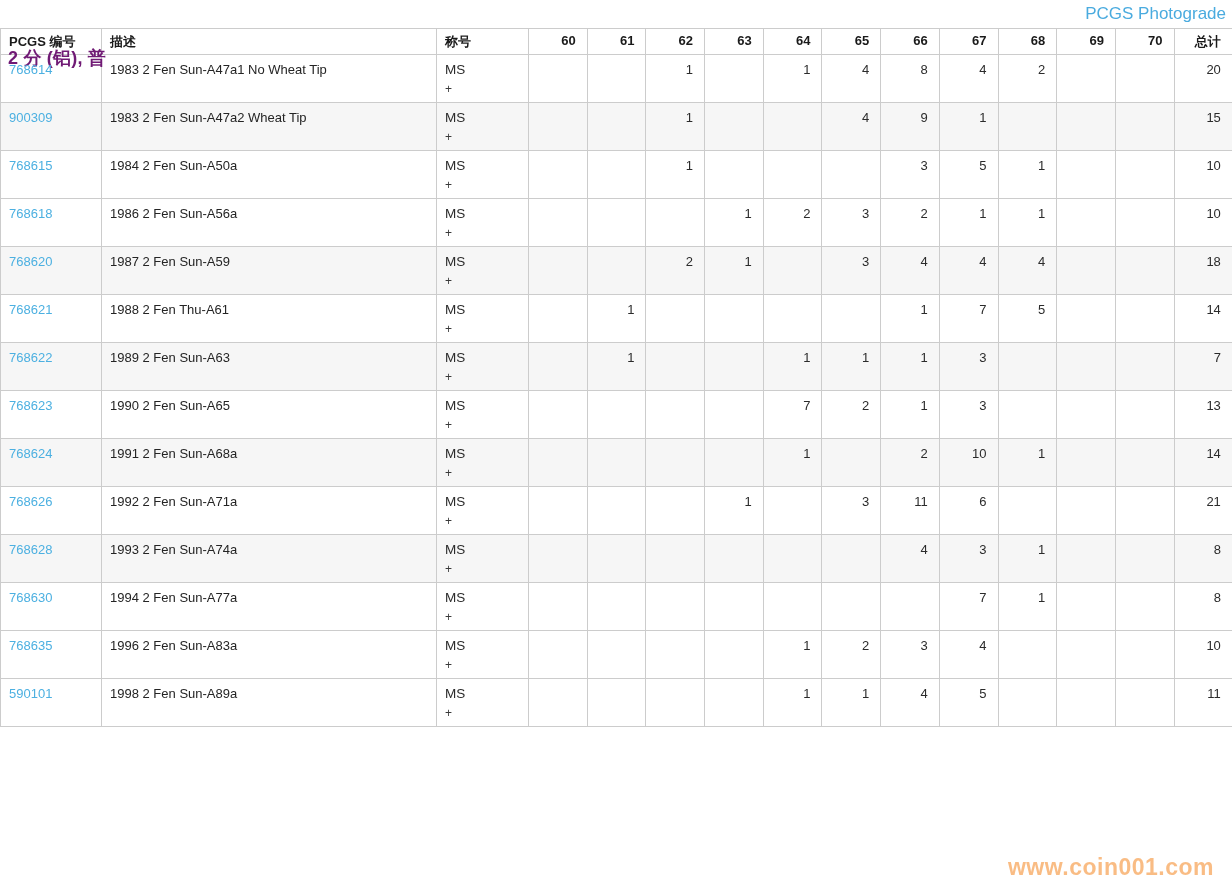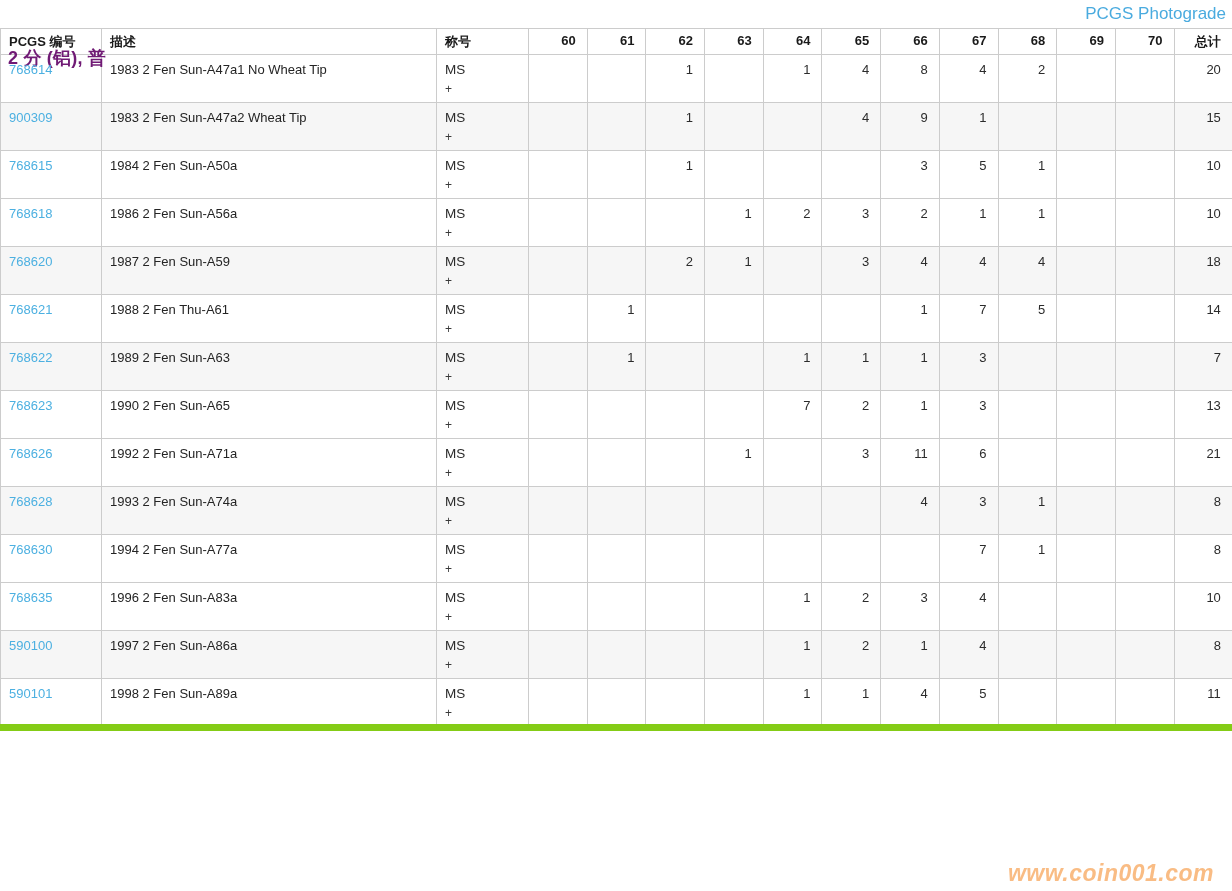--- a/index.html
+++ b/index.html
@@ -27,21 +27,21 @@
     font-size: 17px;
     color: #4aabdf;
     text-decoration: none;
     padding-top: 2px;
     cursor: pointer;
   }
   table.pop-table {
     width: 1232px;
     table-layout: fixed;
     border-collapse: collapse;
-    border-bottom: 7px solid #84cc16;
+    border-bottom: 1px solid #84cc16;
   }
   .pop-table th, .pop-table td {
     border: 1px solid #cccccc;
     font-size: 13px;
     vertical-align: top;
   }
   .pop-table thead th {
     height: 24px;
     font-weight: 700;
     color: #1a1a1a;
@@ -60,28 +60,27 @@
     color: #4cb0e1;
     text-decoration: none;
     cursor: pointer;
   }
   .designation-main { font-size: 13.5px; color: #2b2b2b; }
   .designation-plus { font-size: 12px; color: #3a3a3a; margin-top: 5px; }
   .desc-text { color: #242424; }
   .watermark {
     position: absolute;
     right: 18px;
-    bottom: 4px;
+    bottom: 10px;
     font-size: 23px;
     font-weight: 700;
     color: rgba(248, 176, 110, 0.85);
     letter-spacing: 0.5px;
     pointer-events: none;
     white-space: nowrap;
-    font-style: italic;
   }
 </style>
 </head>
 <body>
 
 <div class="topbar">
   <div class="page-title">2 分 (铝), 普</div>
   <a class="photograde-link">PCGS Photograde</a>
 </div>
 
@@ -276,20 +275,40 @@
         <td class="cell-num"></td>
         <td class="cell-num">7</td>
         <td class="cell-num">2</td>
         <td class="cell-num">1</td>
         <td class="cell-num">3</td>
         <td class="cell-num"></td>
         <td class="cell-num"></td>
         <td class="cell-num"></td>
         <td class="cell-num">13</td>
       </tr>
+      <tr class="alt">
+        <td><a class="pcgs-link">768624</a></td>
+        <td><span class="desc-text">1991 2 Fen Sun-A68a</span></td>
+        <td>
+          <div class="designation-main">MS</div>
+          <div class="designation-plus">+</div>
+        </td>
+        <td class="cell-num"></td>
+        <td class="cell-num"></td>
+        <td class="cell-num"></td>
+        <td class="cell-num"></td>
+        <td class="cell-num">1</td>
+        <td class="cell-num"></td>
+        <td class="cell-num">2</td>
+        <td class="cell-num">10</td>
+        <td class="cell-num">1</td>
+        <td class="cell-num"></td>
+        <td class="cell-num"></td>
+        <td class="cell-num">14</td>
+      </tr>
       <tr class="">
         <td><a class="pcgs-link">768626</a></td>
         <td><span class="desc-text">1992 2 Fen Sun-A71a</span></td>
         <td>
           <div class="designation-main">MS</div>
           <div class="designation-plus">+</div>
         </td>
         <td class="cell-num"></td>
         <td class="cell-num"></td>
         <td class="cell-num"></td>
@@ -355,40 +374,20 @@
         <td class="cell-num"></td>
         <td class="cell-num"></td>
         <td class="cell-num">1</td>
         <td class="cell-num">2</td>
         <td class="cell-num">3</td>
         <td class="cell-num">4</td>
         <td class="cell-num"></td>
         <td class="cell-num"></td>
         <td class="cell-num"></td>
         <td class="cell-num">10</td>
-      </tr>
-      <tr class="alt">
-        <td><a class="pcgs-link">590100</a></td>
-        <td><span class="desc-text">1997 2 Fen Sun-A86a</span></td>
-        <td>
-          <div class="designation-main">MS</div>
-          <div class="designation-plus">+</div>
-        </td>
-        <td class="cell-num"></td>
-        <td class="cell-num"></td>
-        <td class="cell-num"></td>
-        <td class="cell-num"></td>
-        <td class="cell-num">1</td>
-        <td class="cell-num">2</td>
-        <td class="cell-num">1</td>
-        <td class="cell-num">4</td>
-        <td class="cell-num"></td>
-        <td class="cell-num"></td>
-        <td class="cell-num"></td>
-        <td class="cell-num">8</td>
       </tr>
       <tr class="">
         <td><a class="pcgs-link">590101</a></td>
         <td><span class="desc-text">1998 2 Fen Sun-A89a</span></td>
         <td>
           <div class="designation-main">MS</div>
           <div class="designation-plus">+</div>
         </td>
         <td class="cell-num"></td>
         <td class="cell-num"></td>

